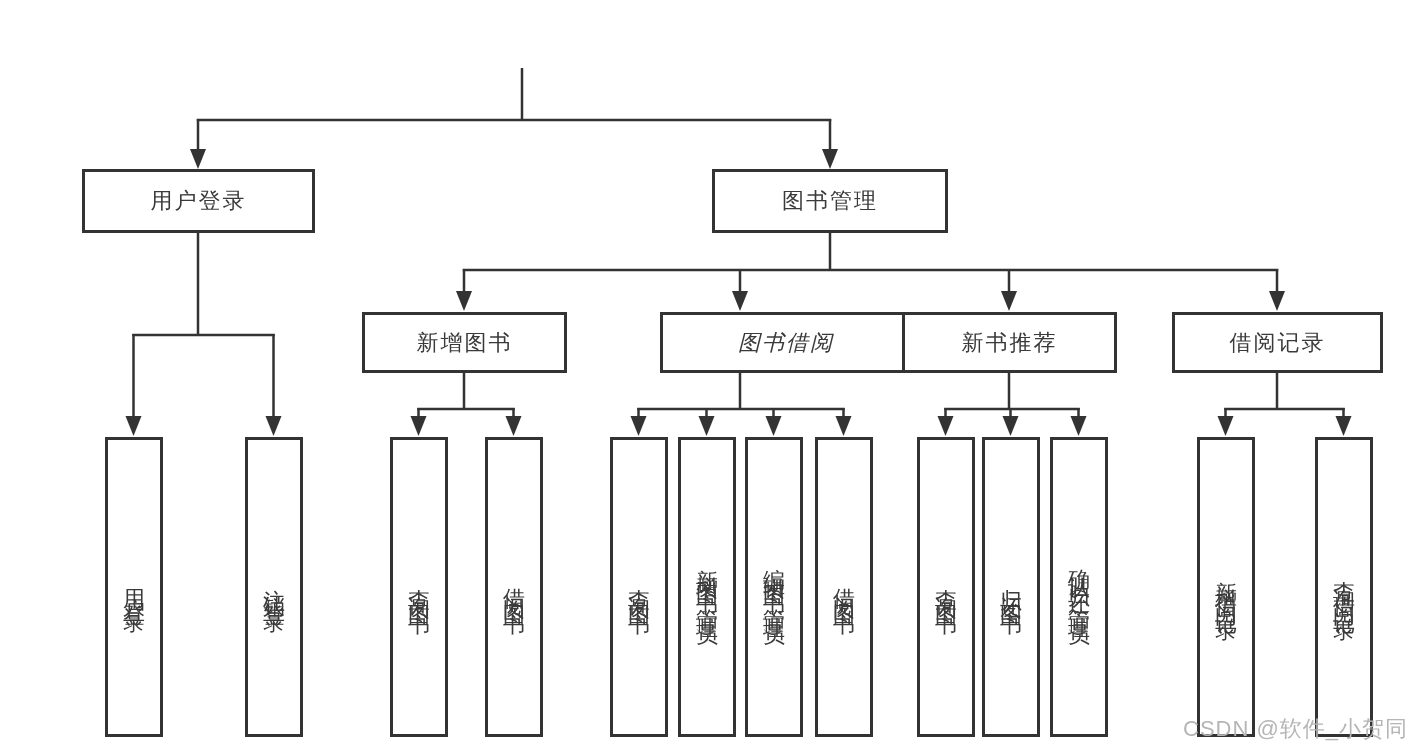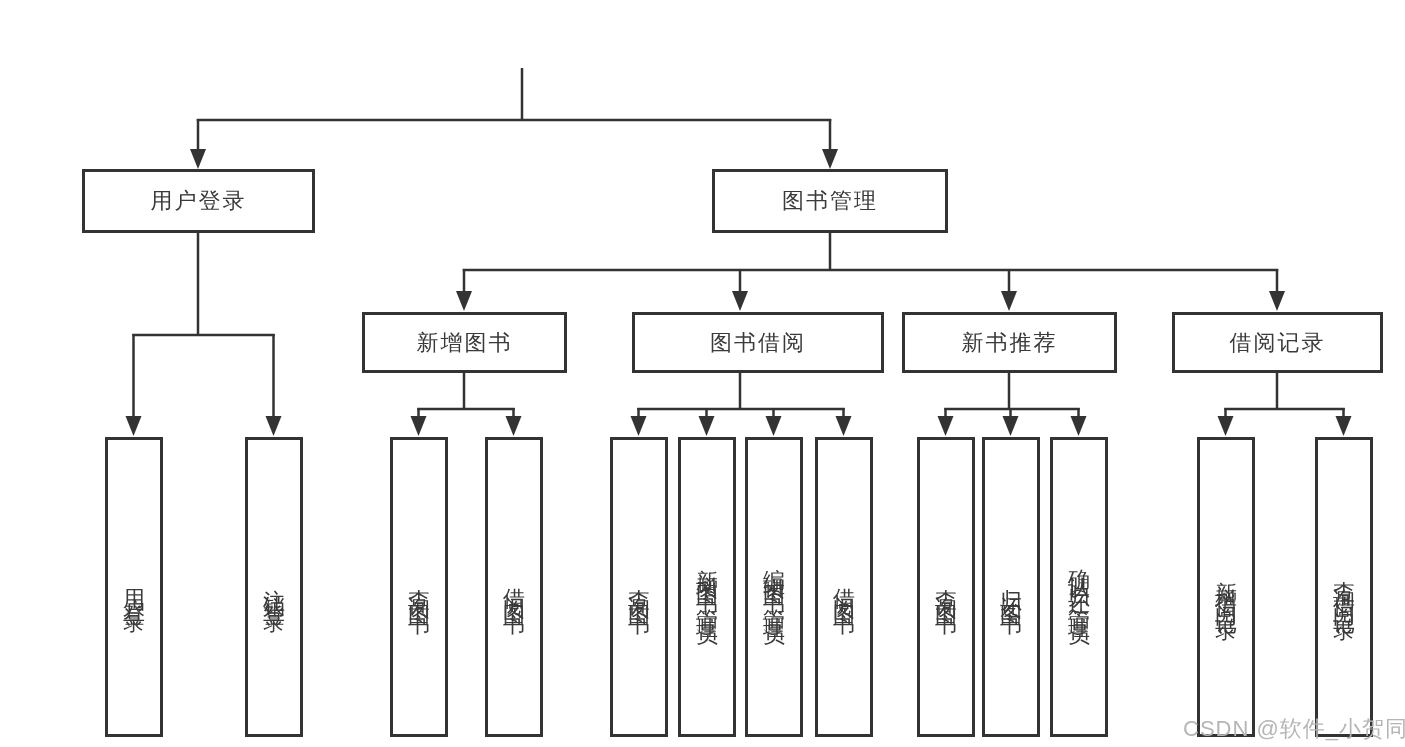--- a/index.html
+++ b/index.html
@@ -112,21 +112,21 @@
       <polygon points="1217.5,416 1233.5,416 1225.5,436"></polygon>
       <polygon points="1335.5,416 1351.5,416 1343.5,436"></polygon>
     </g>
   </svg>
 
 
   <div class="node hnode" style="left:82px;top:169px;width:233px;height:64px;">用户登录</div>
   <div class="node hnode" style="left:712px;top:169px;width:236px;height:64px;">图书管理</div>
 
   <div class="node hnode" style="left:362px;top:312px;width:205px;height:61px;">新增图书</div>
-  <div class="node hnode" style="left:632px;top:312px;width:252px;height:61px;">图书借阅</div>
+  <div class="node hnode" style="left:660px;top:312px;width:252px;height:61px;font-style:italic;">图书借阅</div>
   <div class="node hnode" style="left:902px;top:312px;width:215px;height:61px;">新书推荐</div>
   <div class="node hnode" style="left:1172px;top:312px;width:211px;height:61px;">借阅记录</div>
 
   <div class="node vnode" style="left:105px;top:437px;width:58px;height:300px;">用户登录</div>
   <div class="node vnode" style="left:245px;top:437px;width:58px;height:300px;">注销登录</div>
 
   <div class="node vnode" style="left:390px;top:437px;width:58px;height:300px;">查询图书</div>
   <div class="node vnode" style="left:485px;top:437px;width:58px;height:300px;">借阅图书</div>
 
   <div class="node vnode" style="left:610px;top:437px;width:58px;height:300px;">查询图书</div>

